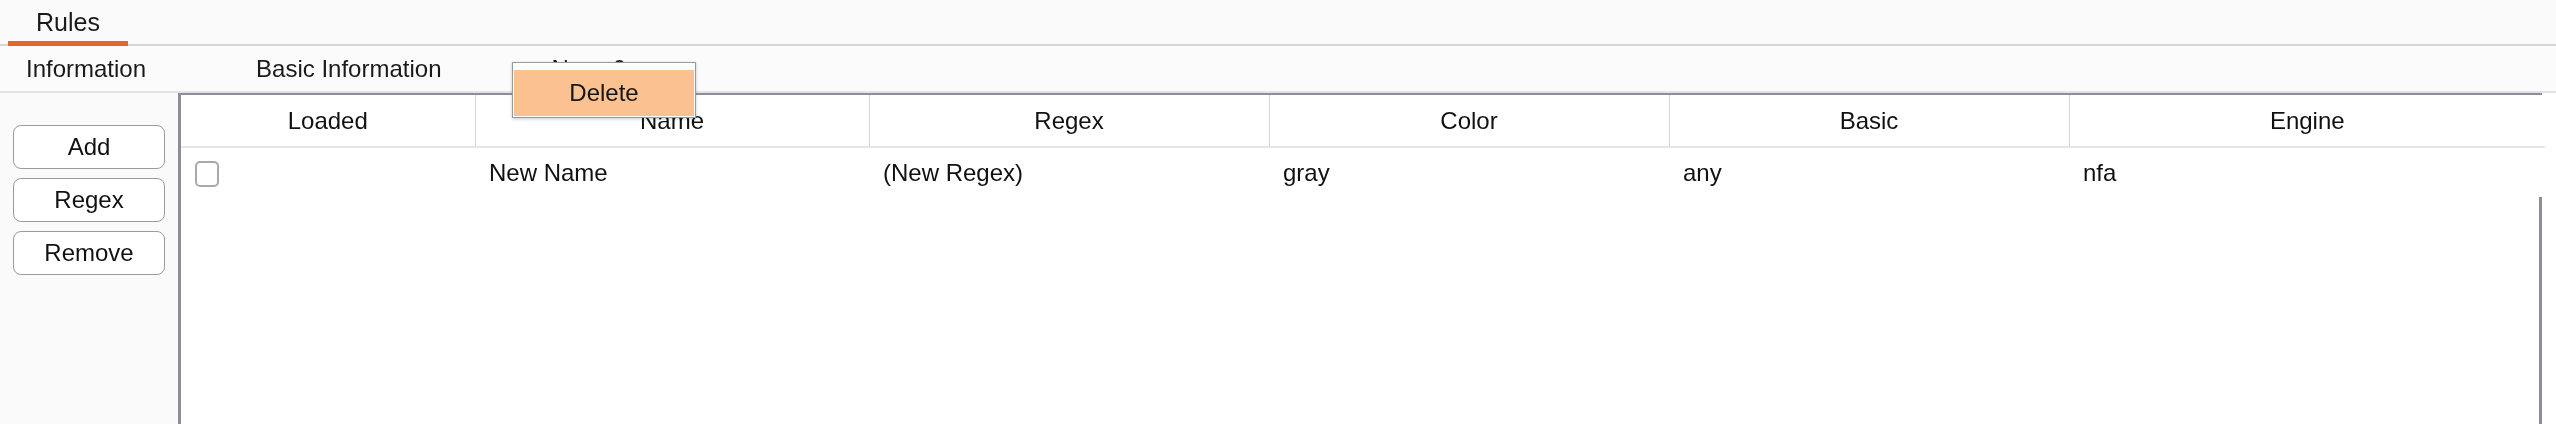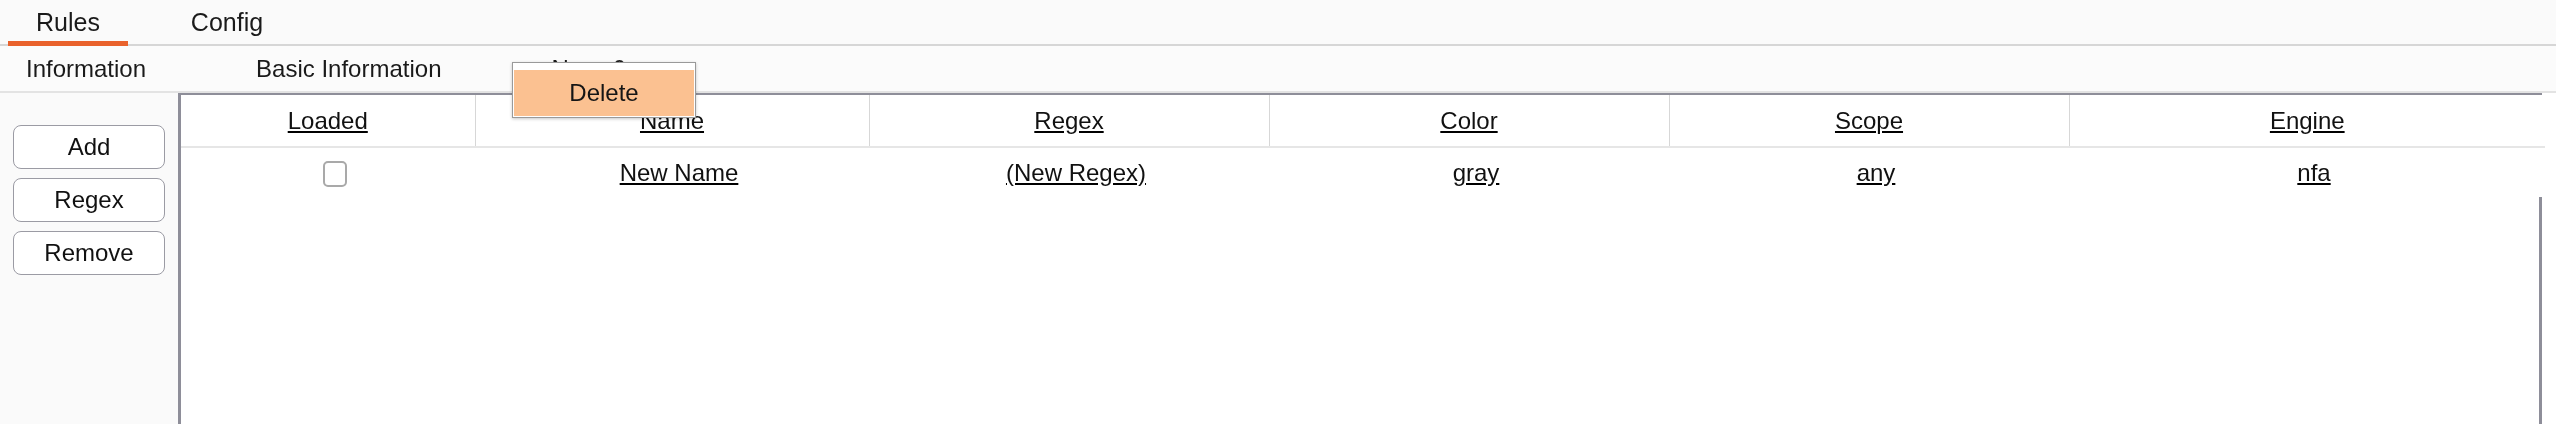--- a/index.html
+++ b/index.html
@@ -165,42 +165,41 @@
     height: 331px;
     background: #ffffff;
     border-left: 3px solid #8e8e99;
     border-right: 3px solid #8e8e99;
     border-top: 2px solid #8e8e99;
   }
   table.rules-table {
     width: 100%;
     border-collapse: collapse;
     table-layout: fixed;
-    text-decoration: underline;
   }
   table.rules-table thead th {
     height: 52px;
     font-size: 24px;
     font-weight: normal;
     color: #111111;
     text-align: center;
     background: #ffffff;
     border-right: 1px solid #d7d7d7;
     border-bottom: 2px solid #e6e6e6;
     padding: 0;
   }
   table.rules-table thead th:last-child { border-right: none; }
 
   table.rules-table tbody td {
     height: 50px;
     font-size: 24px;
     color: #111111;
     background: #ffffff;
     padding: 0 0 0 14px;
-    text-align: center;
+    text-align: left;
     vertical-align: middle;
     border: none;
   }
   td.cell-loaded { text-align: center; padding: 0; }
 
   .checkbox {
     display: inline-block;
     width: 24px;
     height: 26px;
     border: 2px solid #a9a9a9;
@@ -219,23 +218,20 @@
 </style>
 </head>
 <body>
 
 <div id="app">
 
   <div class="tabbar-primary">
     <div class="tabs">
       <div class="tab-primary tp-rules active">
         <span>Rules</span>
-      </div>
-      <div class="tab-primary tp-config">
-        <span>Config</span>
       </div>
     </div>
   </div>
 
   <div class="tabbar-secondary">
     <div class="tabs">
       <div class="tab-secondary ts-fingerprint">
         <span>Information</span>
       </div>
       <div class="tab-secondary ts-basic">
@@ -276,21 +272,21 @@
           <col class="col-color">
           <col class="col-scope">
           <col class="col-engine">
         </colgroup>
         <thead>
           <tr>
             <th>Loaded</th>
             <th>Name</th>
             <th>Regex</th>
             <th>Color</th>
-            <th>Scope</th>
+            <th>Basic</th>
             <th>Engine</th>
           </tr>
         </thead>
         <tbody>
           <tr>
             <td class="cell-loaded">
               <span class="checkbox"></span>
             </td>
             <td>New Name</td>
             <td>(New Regex)</td>

